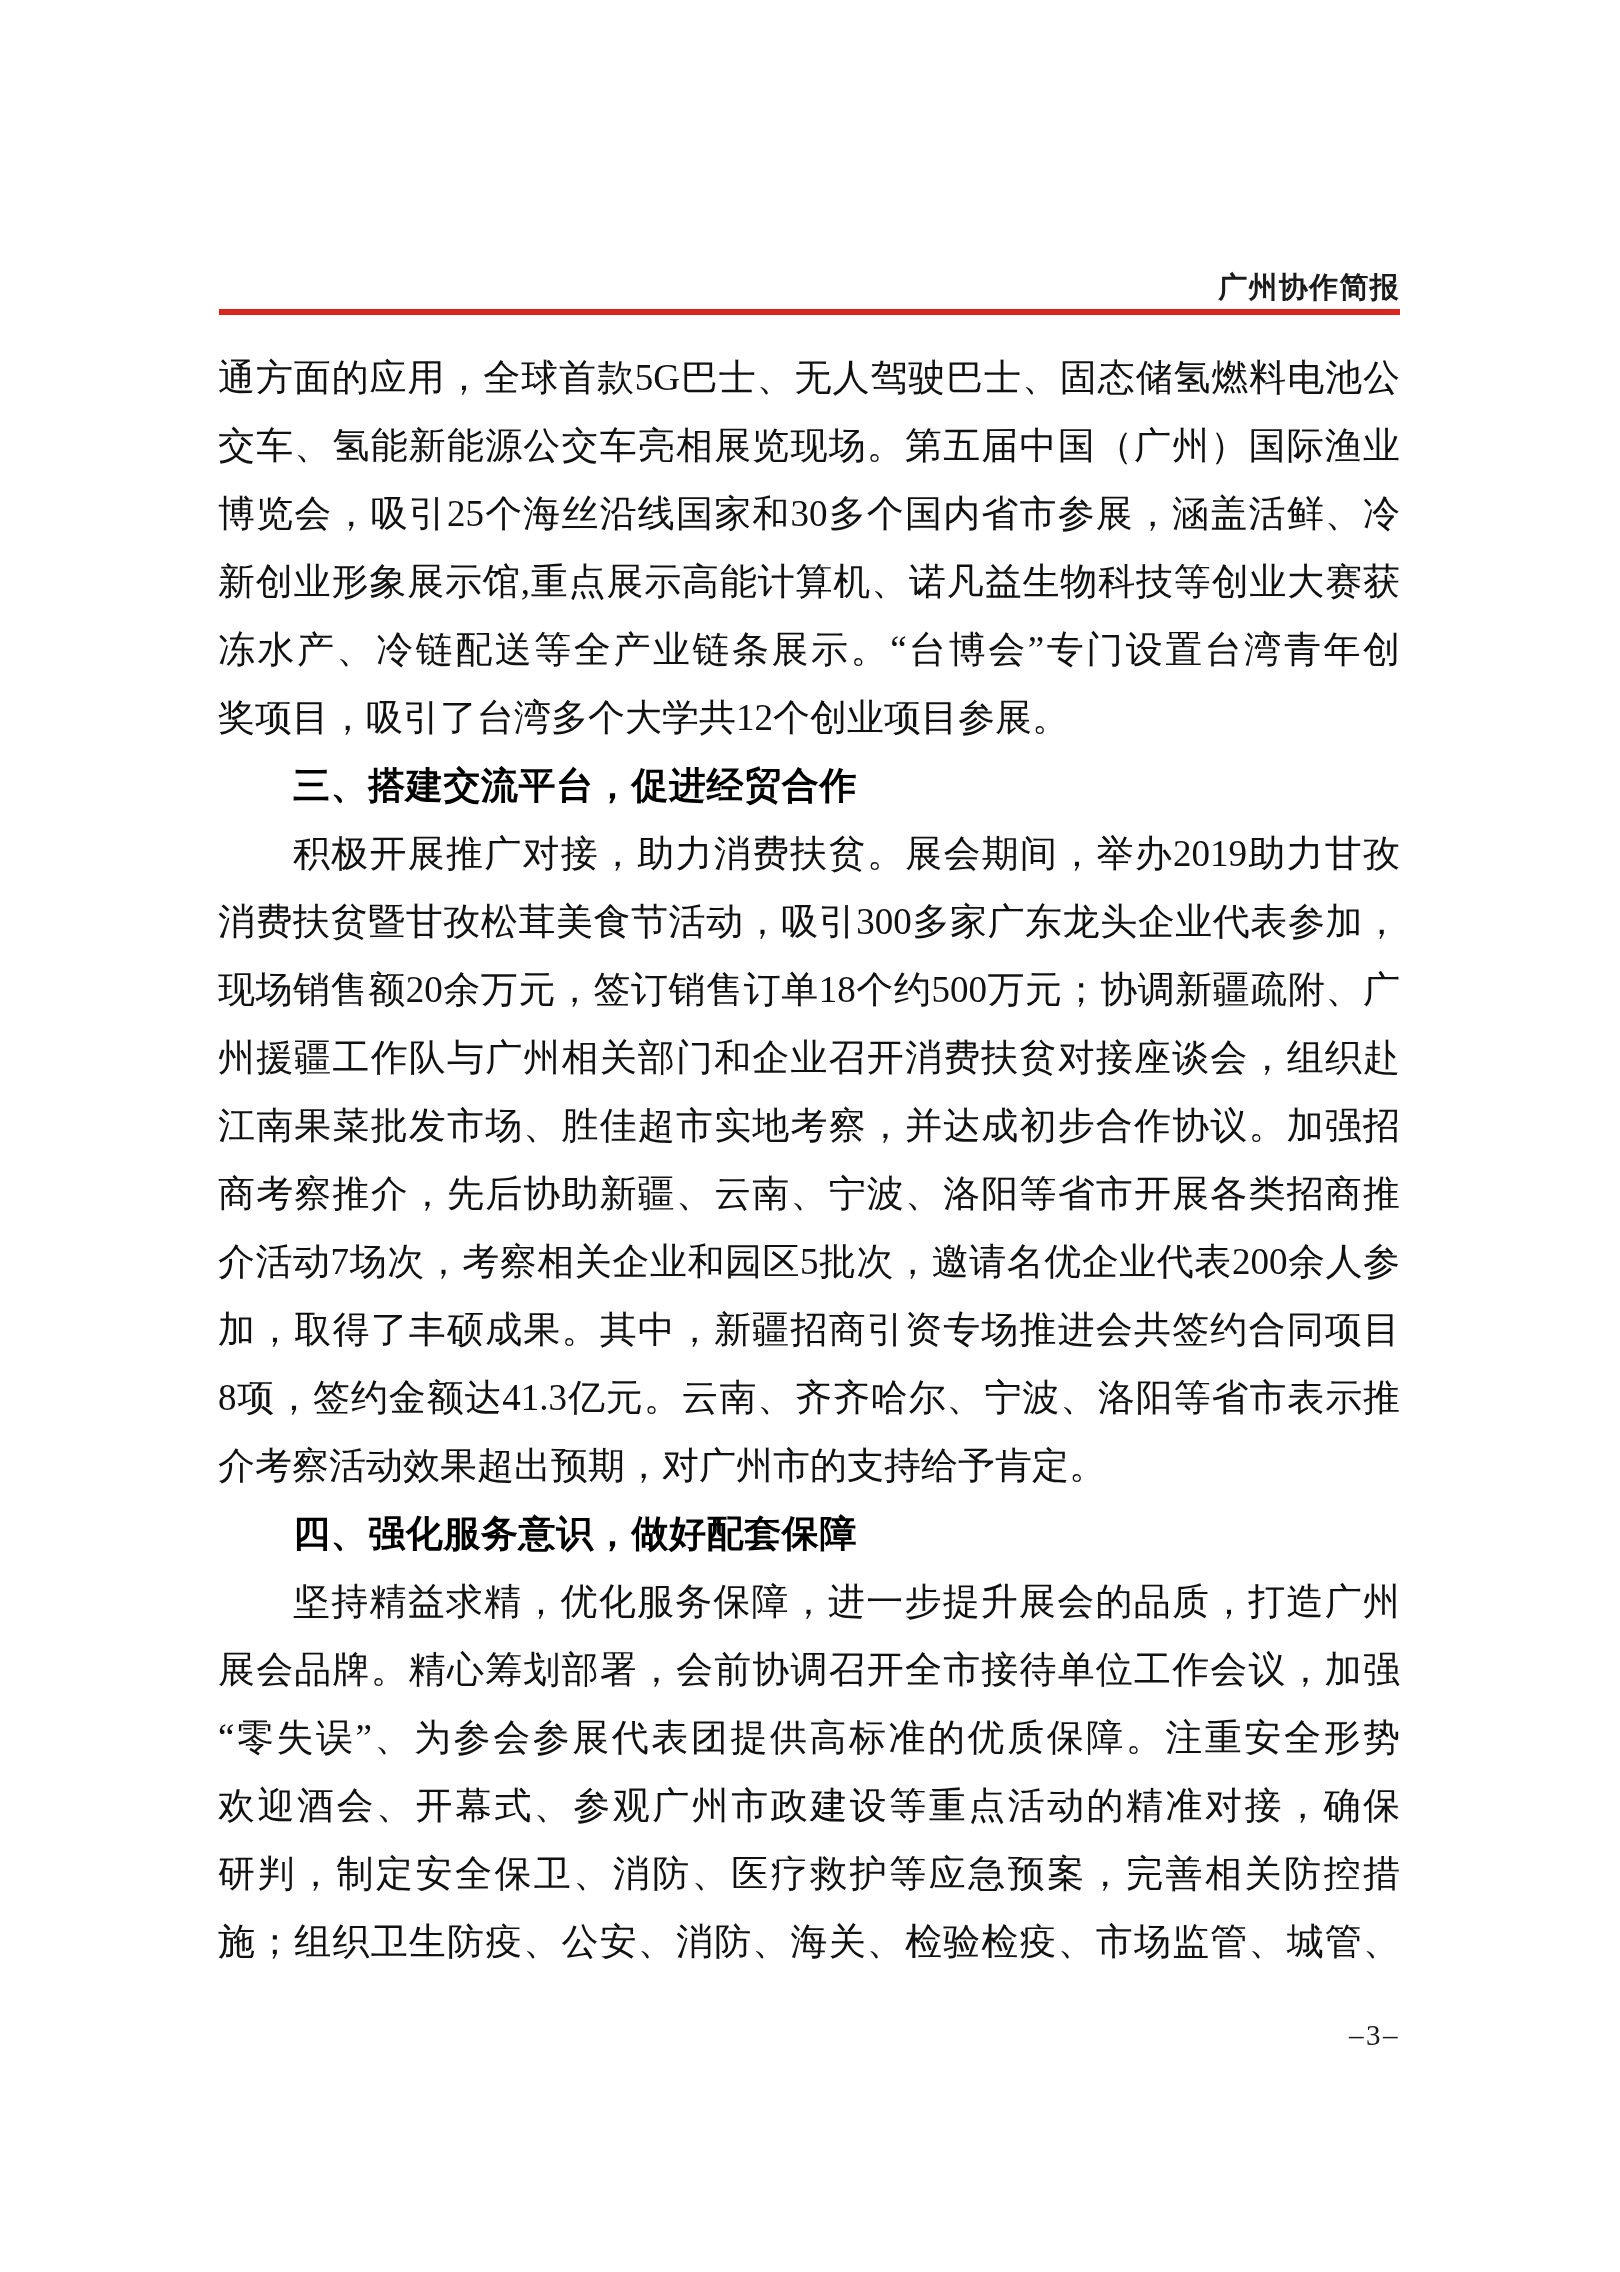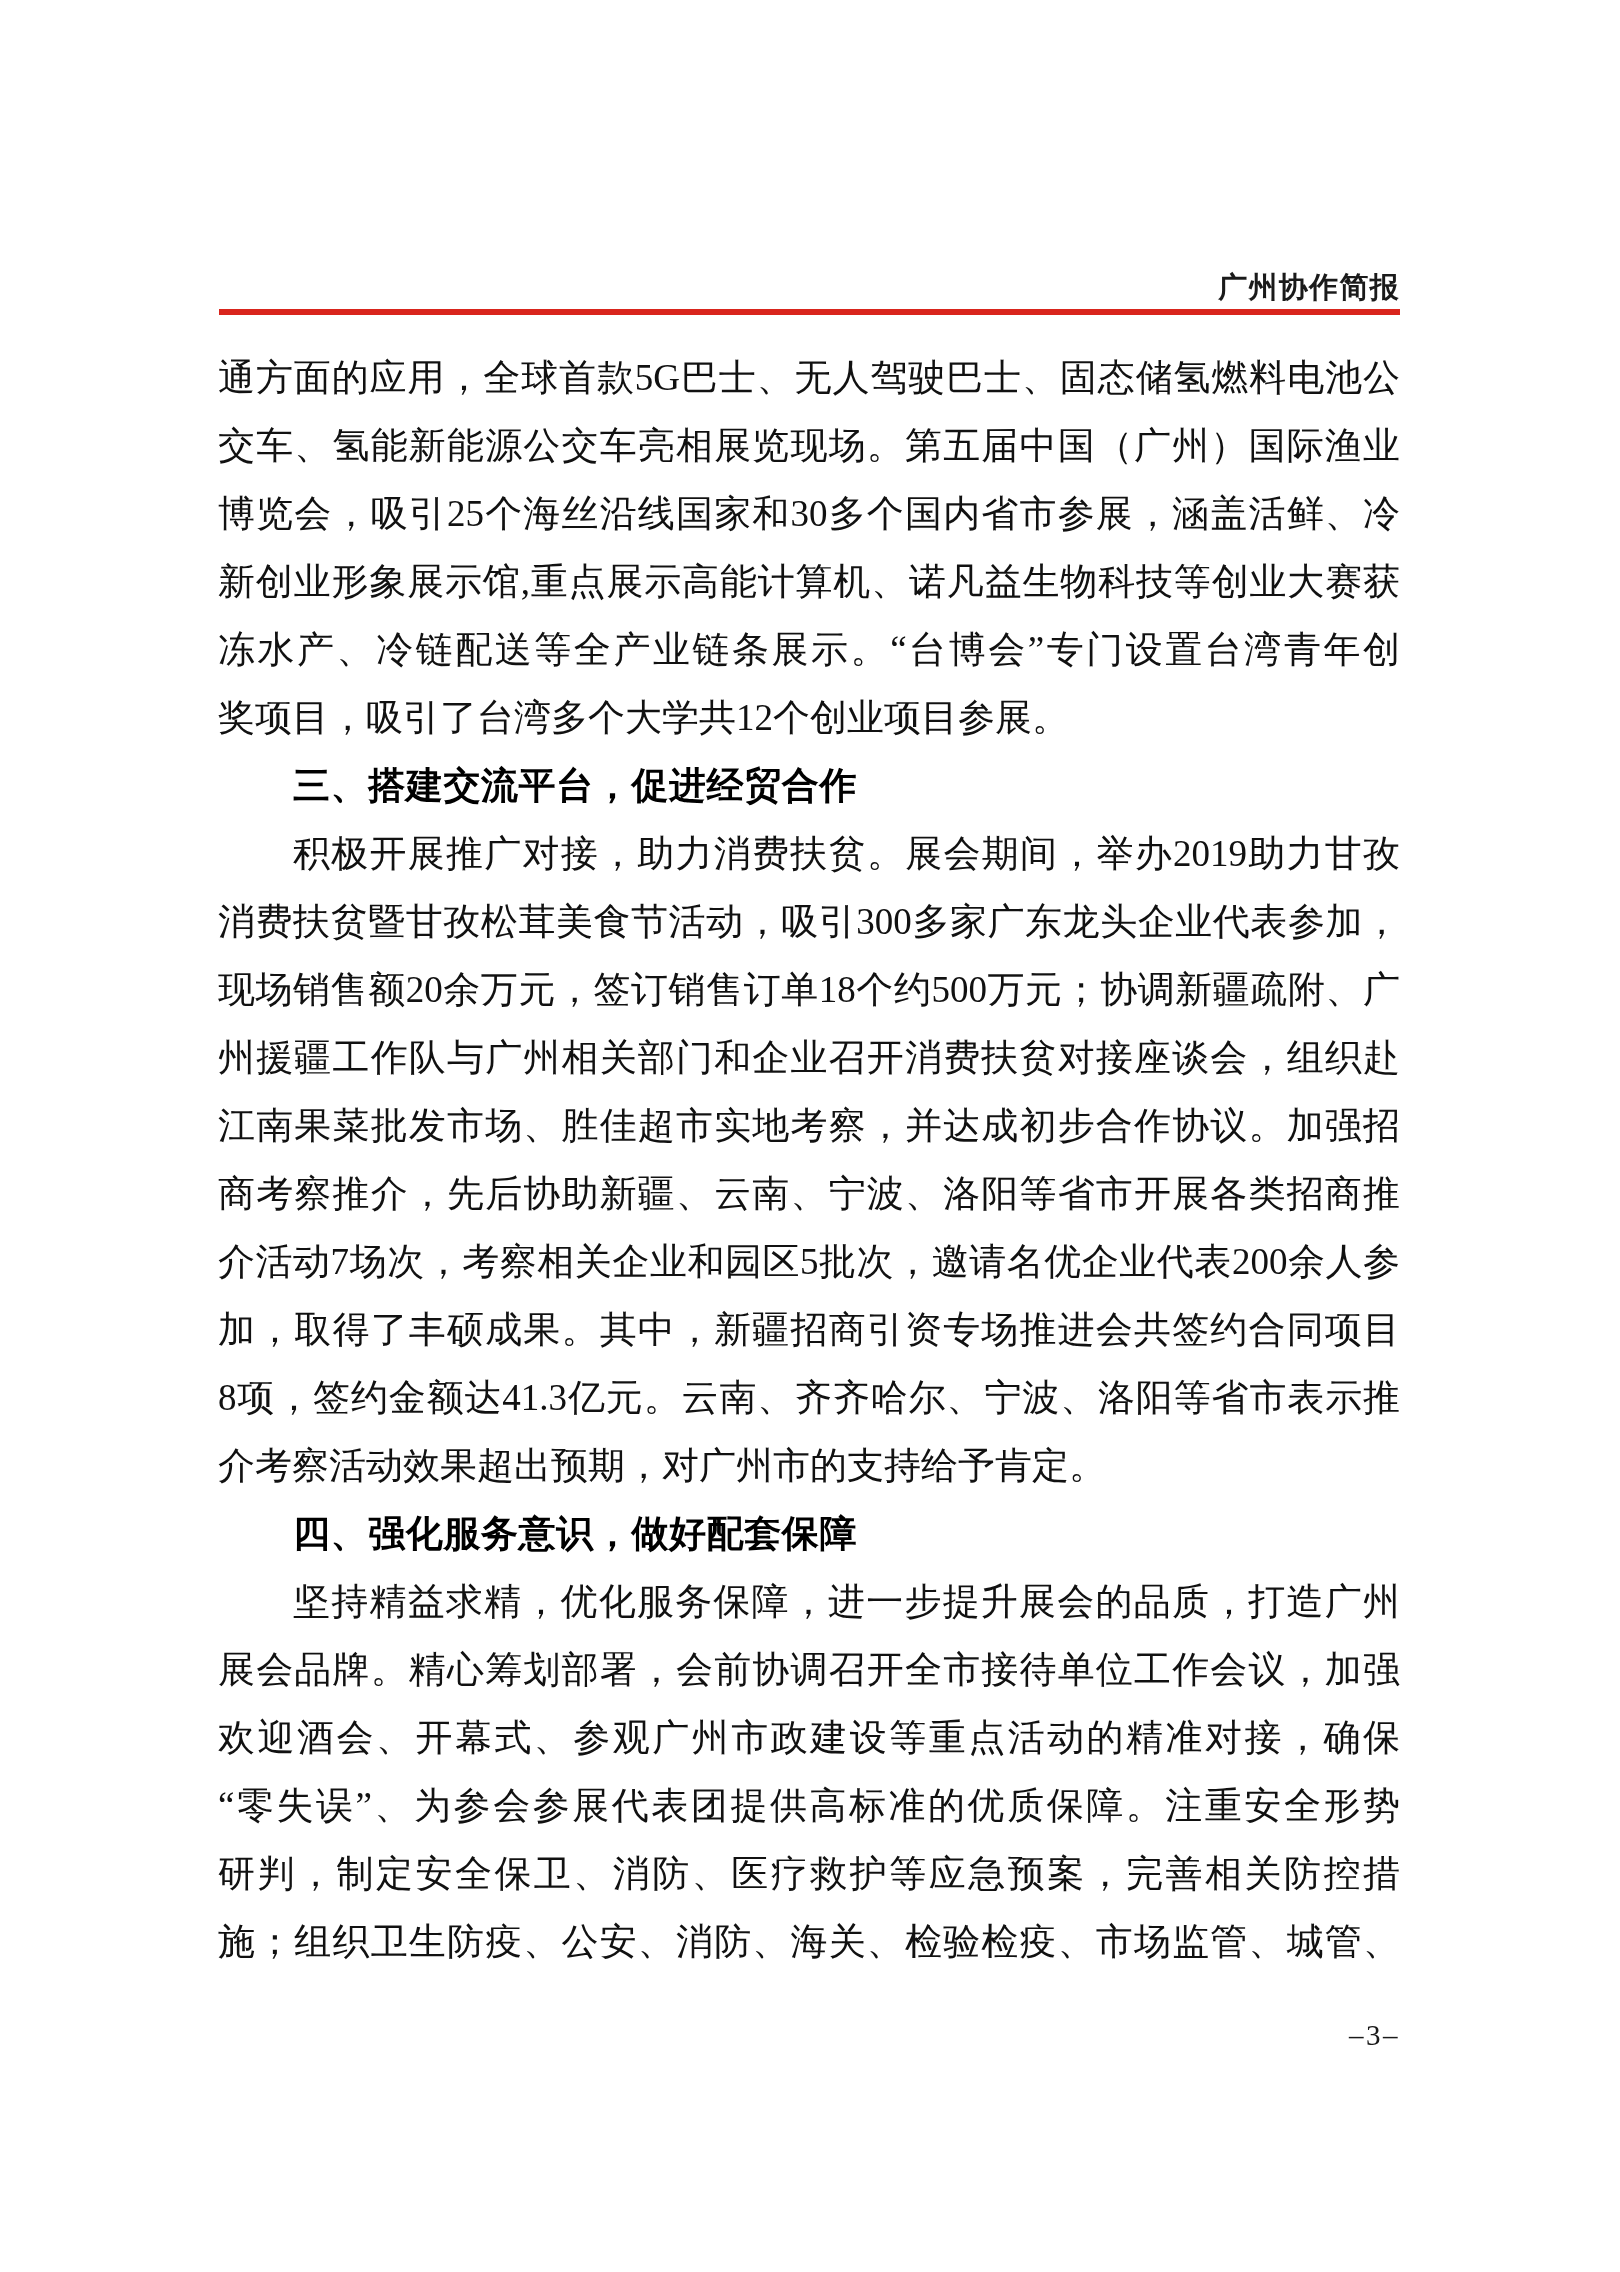--- a/index.html
+++ b/index.html
@@ -104,22 +104,22 @@
     <div class="line">商考察推介，先后协助新疆、云南、宁波、洛阳等省市开展各类招商推</div>
     <div class="line">介活动7场次，考察相关企业和园区5批次，邀请名优企业代表200余人参</div>
     <div class="line">加，取得了丰硕成果。其中，新疆招商引资专场推进会共签约合同项目</div>
     <div class="line">8项，签约金额达41.3亿元。云南、齐齐哈尔、宁波、洛阳等省市表示推</div>
     <div class="line short">介考察活动效果超出预期，对广州市的支持给予肯定。</div>
 
     <div class="line heading indent">四、强化服务意识，做好配套保障</div>
 
     <div class="line indent">坚持精益求精，优化服务保障，进一步提升展会的品质，打造广州</div>
     <div class="line">展会品牌。精心筹划部署，会前协调召开全市接待单位工作会议，加强</div>
+    <div class="line">“零失误”、为参会参展代表团提供高标准的优质保障。注重安全形势</div>
     <div class="line">欢迎酒会、开幕式、参观广州市政建设等重点活动的精准对接，确保</div>
-    <div class="line">“零失误”、为参会参展代表团提供高标准的优质保障。注重安全形势</div>
     <div class="line">研判，制定安全保卫、消防、医疗救护等应急预案，完善相关防控措</div>
     <div class="line">施；组织卫生防疫、公安、消防、海关、检验检疫、市场监管、城管、</div>
 
   </div>
 
   <div class="page-number">–3–</div>
 
 </div>
 
 

